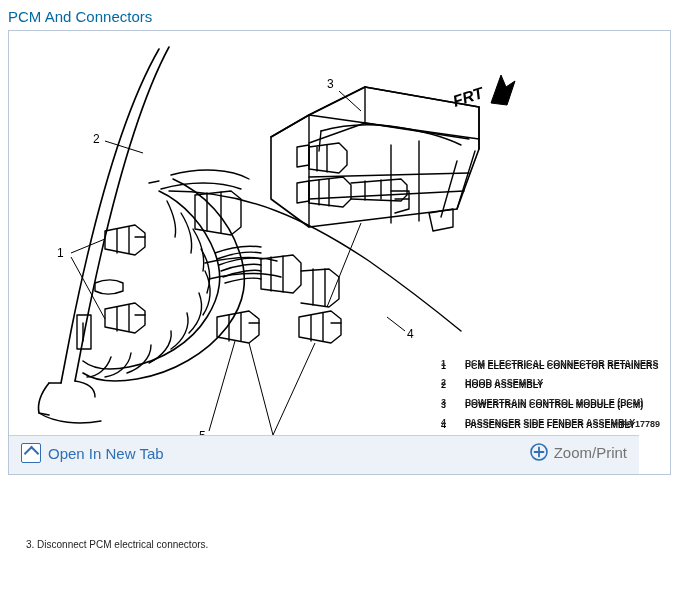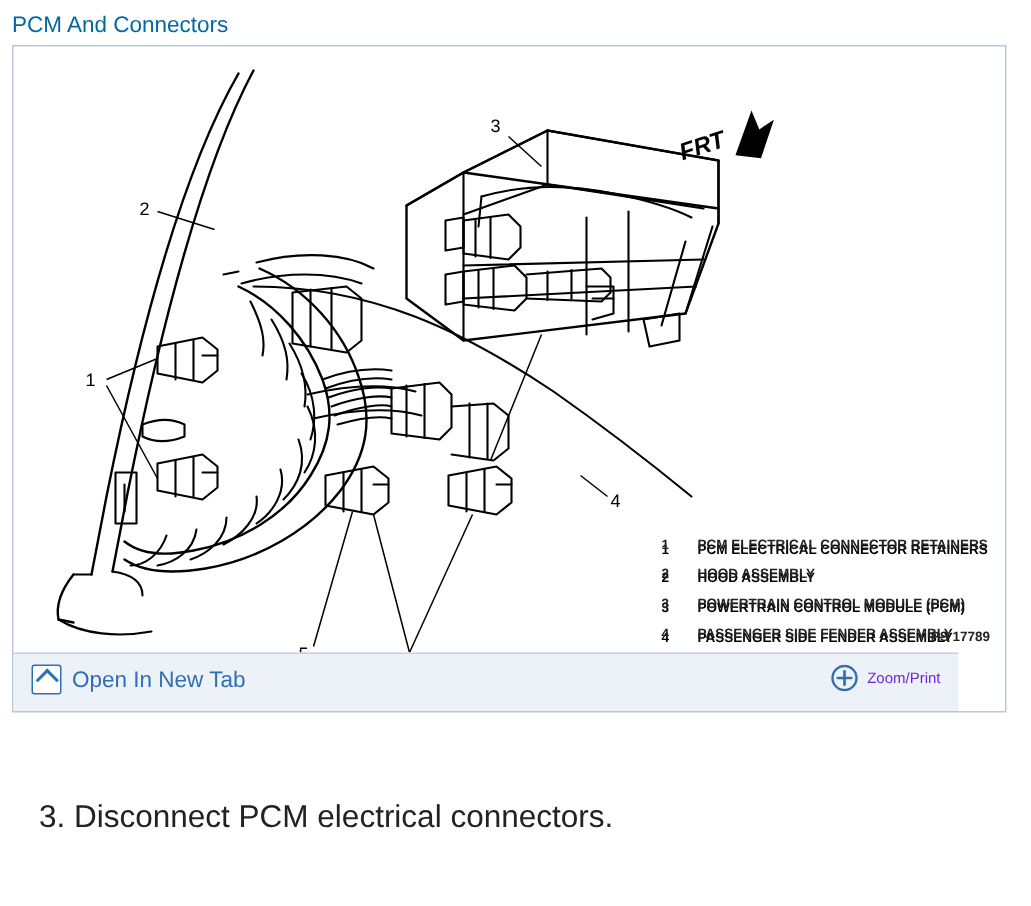--- a/index.html
+++ b/index.html
@@ -68,22 +68,22 @@
   .zoom-print {
     position: absolute;
     right: 12px;
     top: 7px;
     display: flex;
     align-items: center;
     gap: 6px;
     cursor: pointer;
   }
   .zoom-print .label {
-    color: #6d28d9;
-    font-size: 10px;
+    color: #737373;
+    font-size: 15px;
   }
   .icon-box {
     width: 18px;
     height: 18px;
     border: 1px solid #2f6fb5;
     border-radius: 2px;
     position: relative;
     display: inline-block;
     background: #ffffff;
   }
@@ -104,21 +104,21 @@
     height: 18px;
     display: inline-block;
   }
   .steps {
     position: absolute;
     left: 26px;
     top: 532px;
     width: 640px;
   }
   .step-line {
-    font-size: 21px;
+    font-size: 10px;
     color: #222;
     line-height: 26px;
   }
   .legend-row { font-size: 0; }
   .legend-num {
     font-size: 9px;
     font-weight: bold;
     font-family: "Liberation Sans", sans-serif;
   }
 </style>

